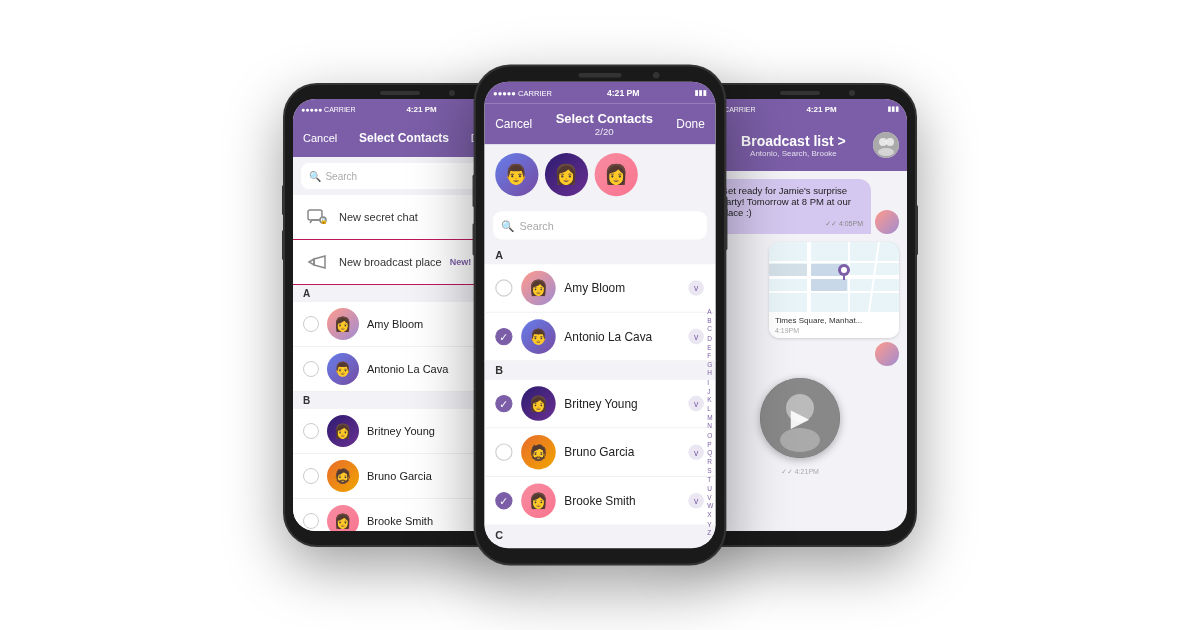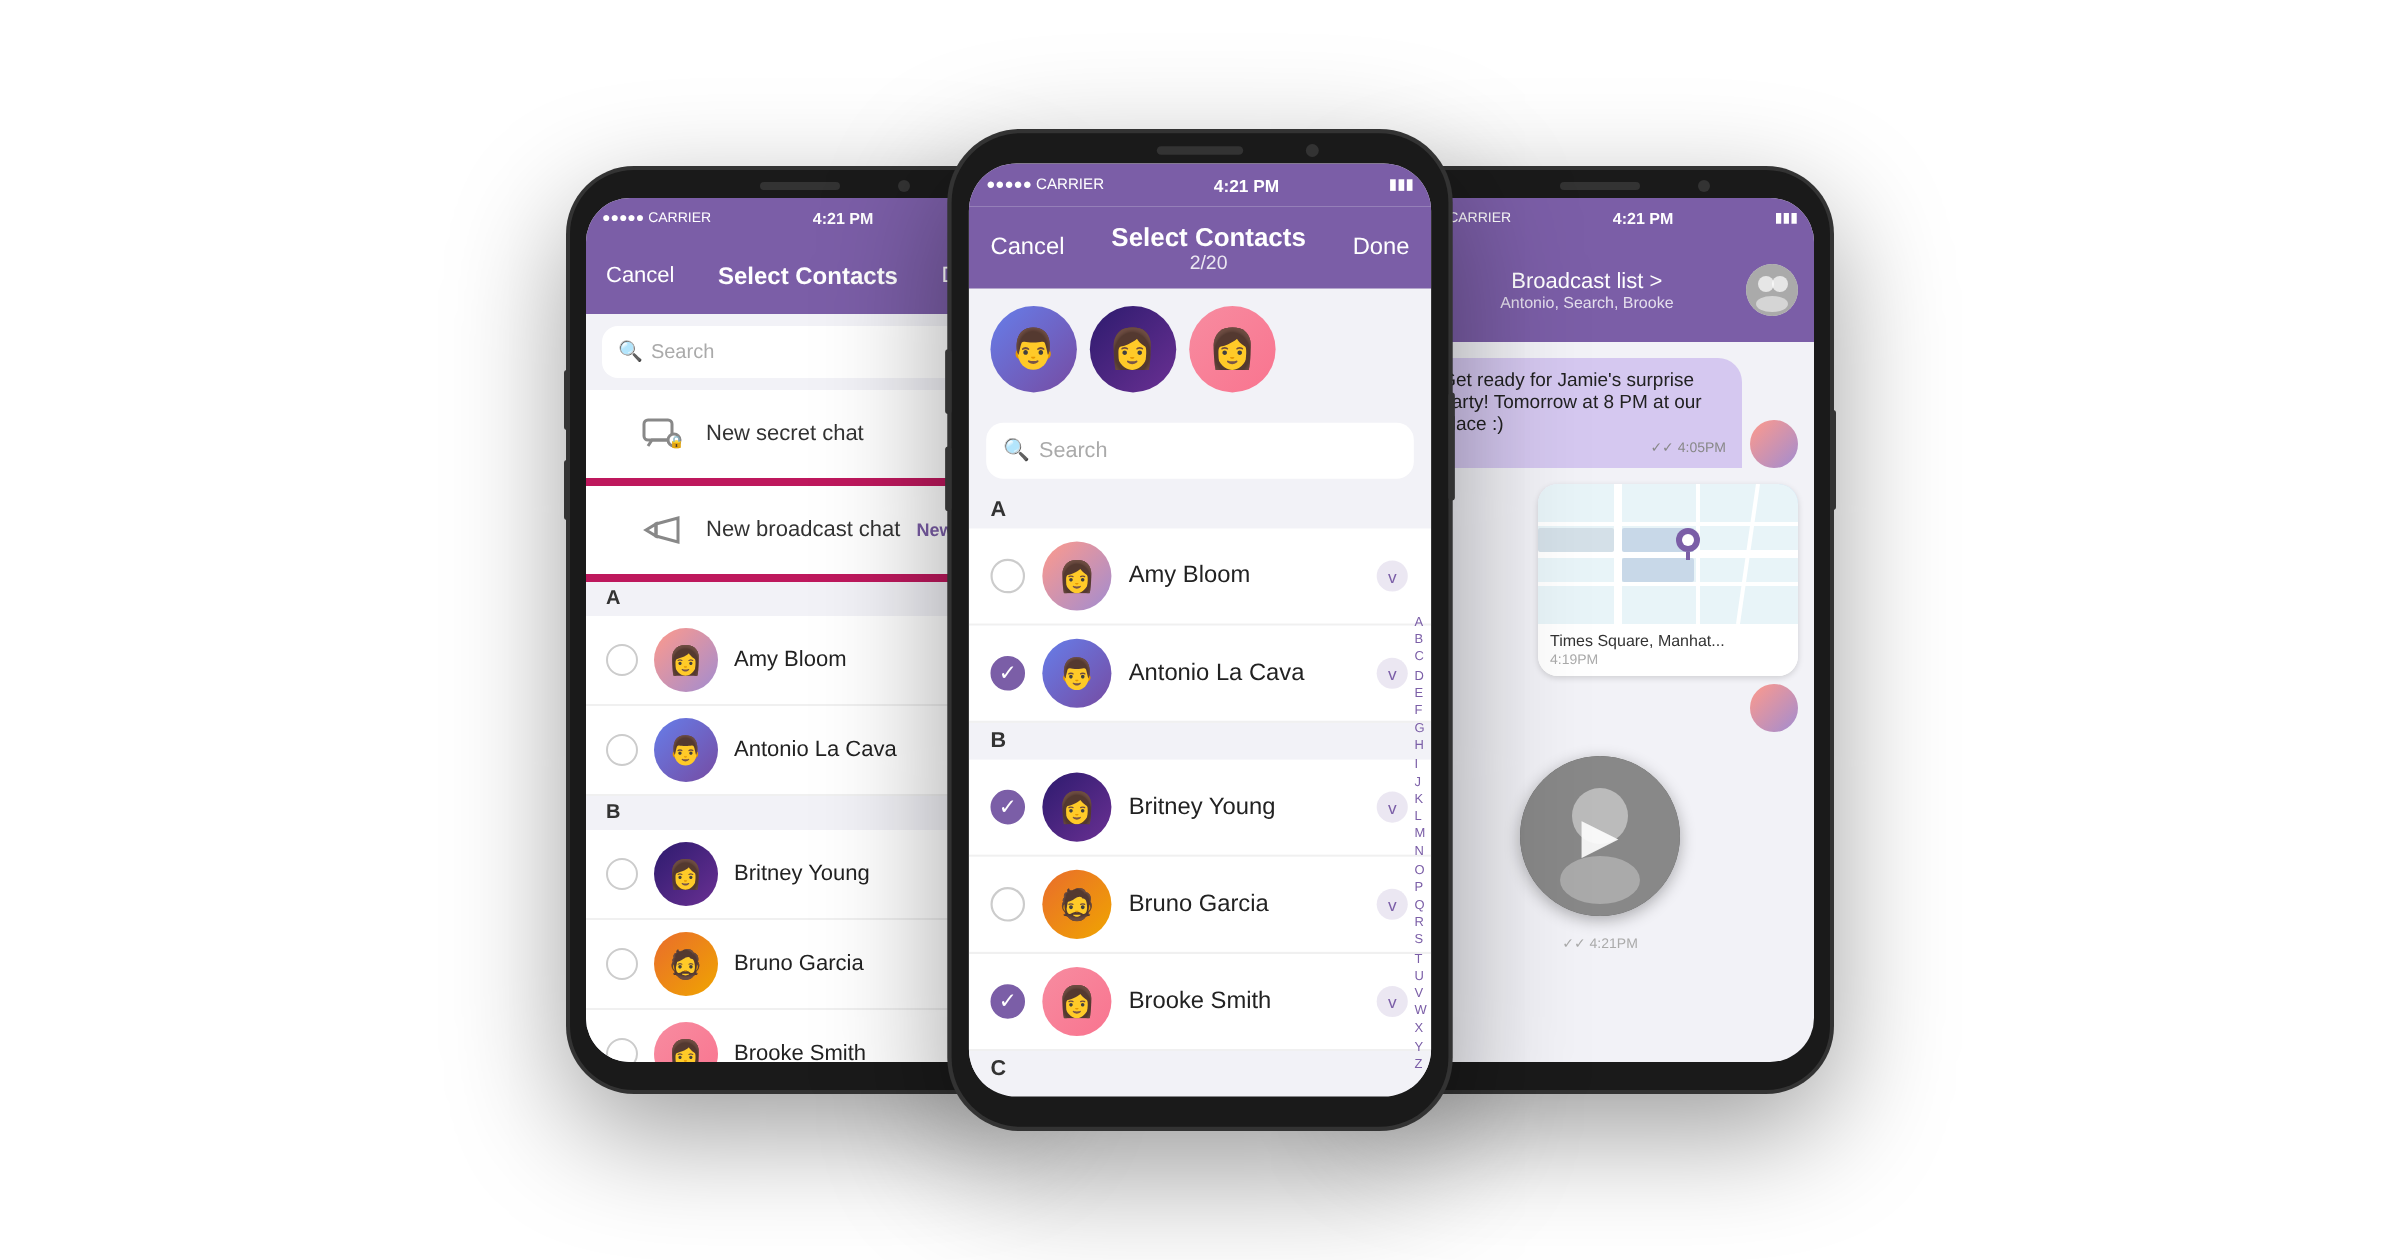--- a/index.html
+++ b/index.html
@@ -247,23 +247,23 @@
     .alpha-letter {
       font-size: 6px;
       color: #7b5ea7;
       line-height: 1.2;
     }
 
     
     .special-item {
       display: flex;
       align-items: center;
-      padding: 8px 24px;
+      padding: 8px 10px;
       gap: 8px;
-      border-bottom: 4px solid #be185d;
+      border-bottom: 1px solid #be185d;
       background: white;
       text-align: center;
     }
     .special-icon {
       width: 28px;
       height: 28px;
       display: flex;
       align-items: center;
       justify-content: center;
       color: #888;
@@ -310,22 +310,22 @@
     .chat-nav-back {
       color: white;
       font-size: 16px;
     }
     .chat-nav-info {
       flex: 1;
       text-align: center;
     }
     .chat-nav-title {
       color: white;
-      font-size: 11px;
-      font-weight: 400;
+      font-size: 14px;
+      font-weight: 700;
     }
     .chat-nav-sub {
       color: rgba(255,255,255,0.8);
       font-size: 8px;
     }
     .chat-nav-avatar {
       width: 28px;
       height: 28px;
       border-radius: 50%;
       background: #ddd;
@@ -461,21 +461,21 @@
         </div>
         <span class="special-label">New secret chat</span>
       </div>
       <div class="special-item">
         <div class="special-icon">
           <svg width="20" height="16" viewBox="0 0 20 16" fill="none">
             <path d="M2 8 L7 5 L7 11 Z" stroke="#888" stroke-width="1.5" fill="none"></path>
             <path d="M7 5 L18 2 L18 14 L7 11 Z" stroke="#888" stroke-width="1.5" fill="none"></path>
           </svg>
         </div>
-        <span class="special-label">New broadcast chat </span>
+        <span class="special-label">New broadcast place </span>
         <span class="new-badge">New!</span>
       </div>
 
       <div class="section-header">A</div>
       <div class="contact-item">
         <div class="contact-checkbox"></div>
         <div class="avatar av-amy">👩</div>
         <span class="contact-name">Amy Bloom</span>
         <svg class="viber-icon" viewBox="0 0 20 20">
             <circle cx="10" cy="10" r="9" fill="#7b5ea7" opacity="0.15"></circle>

